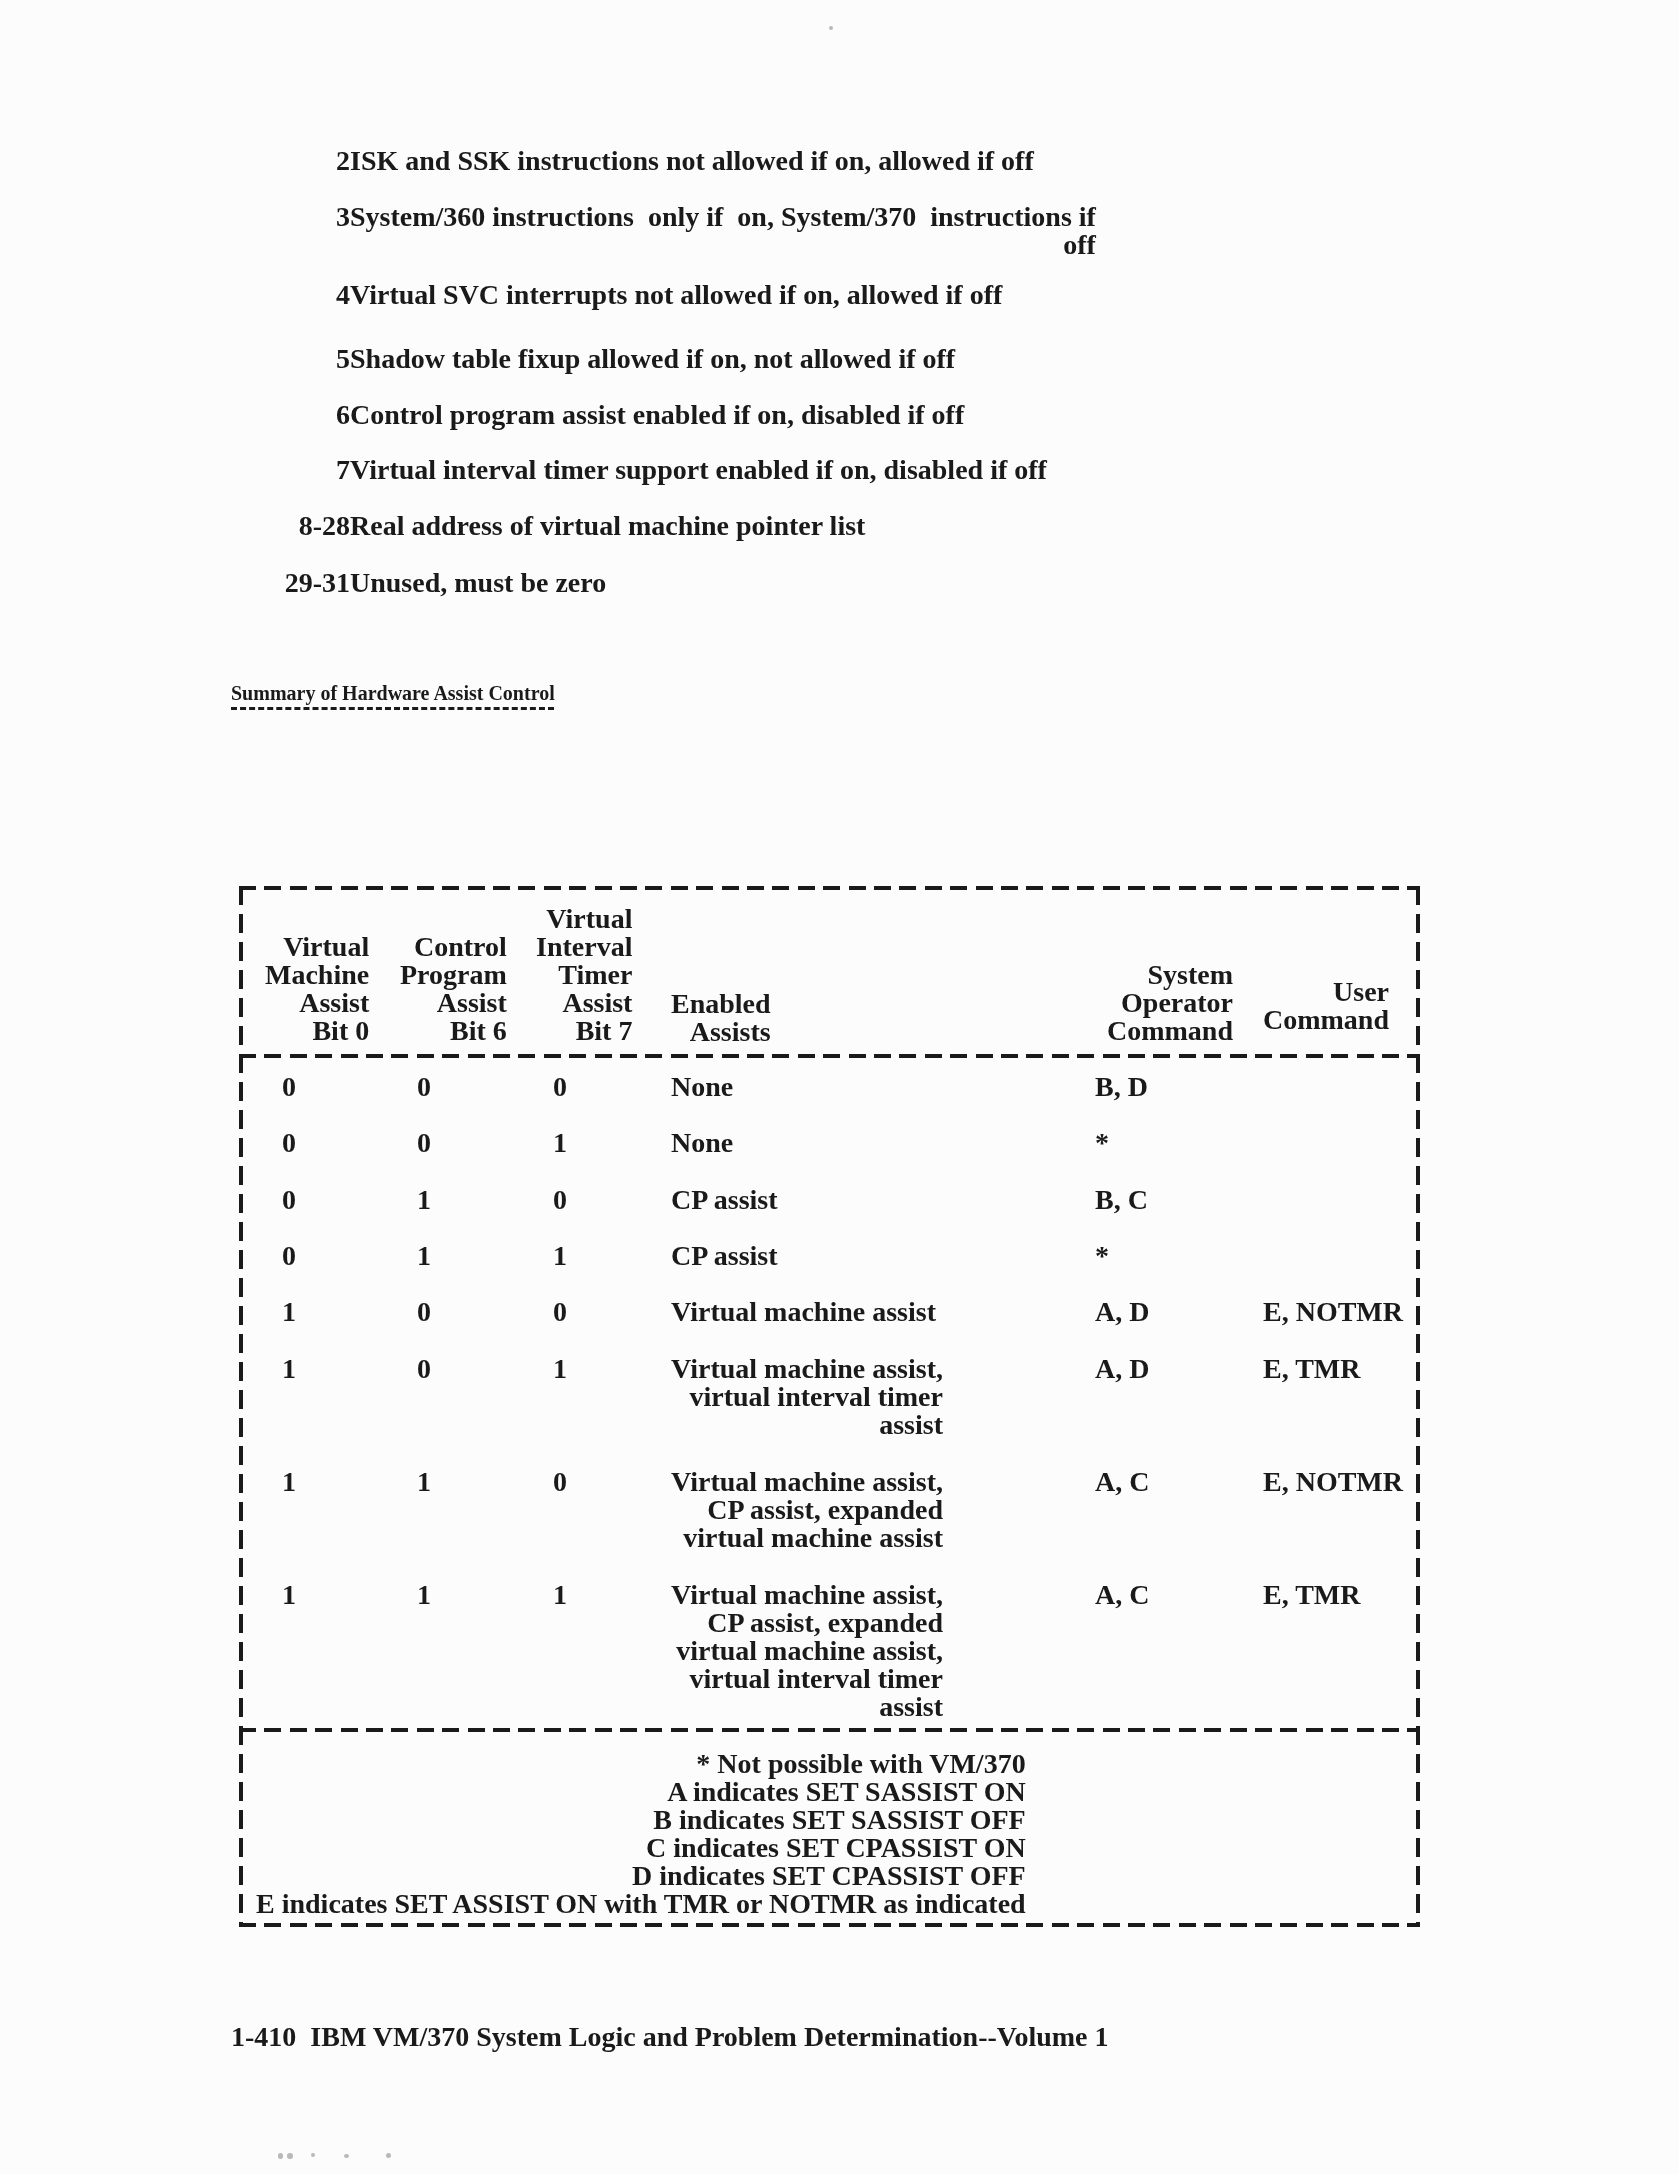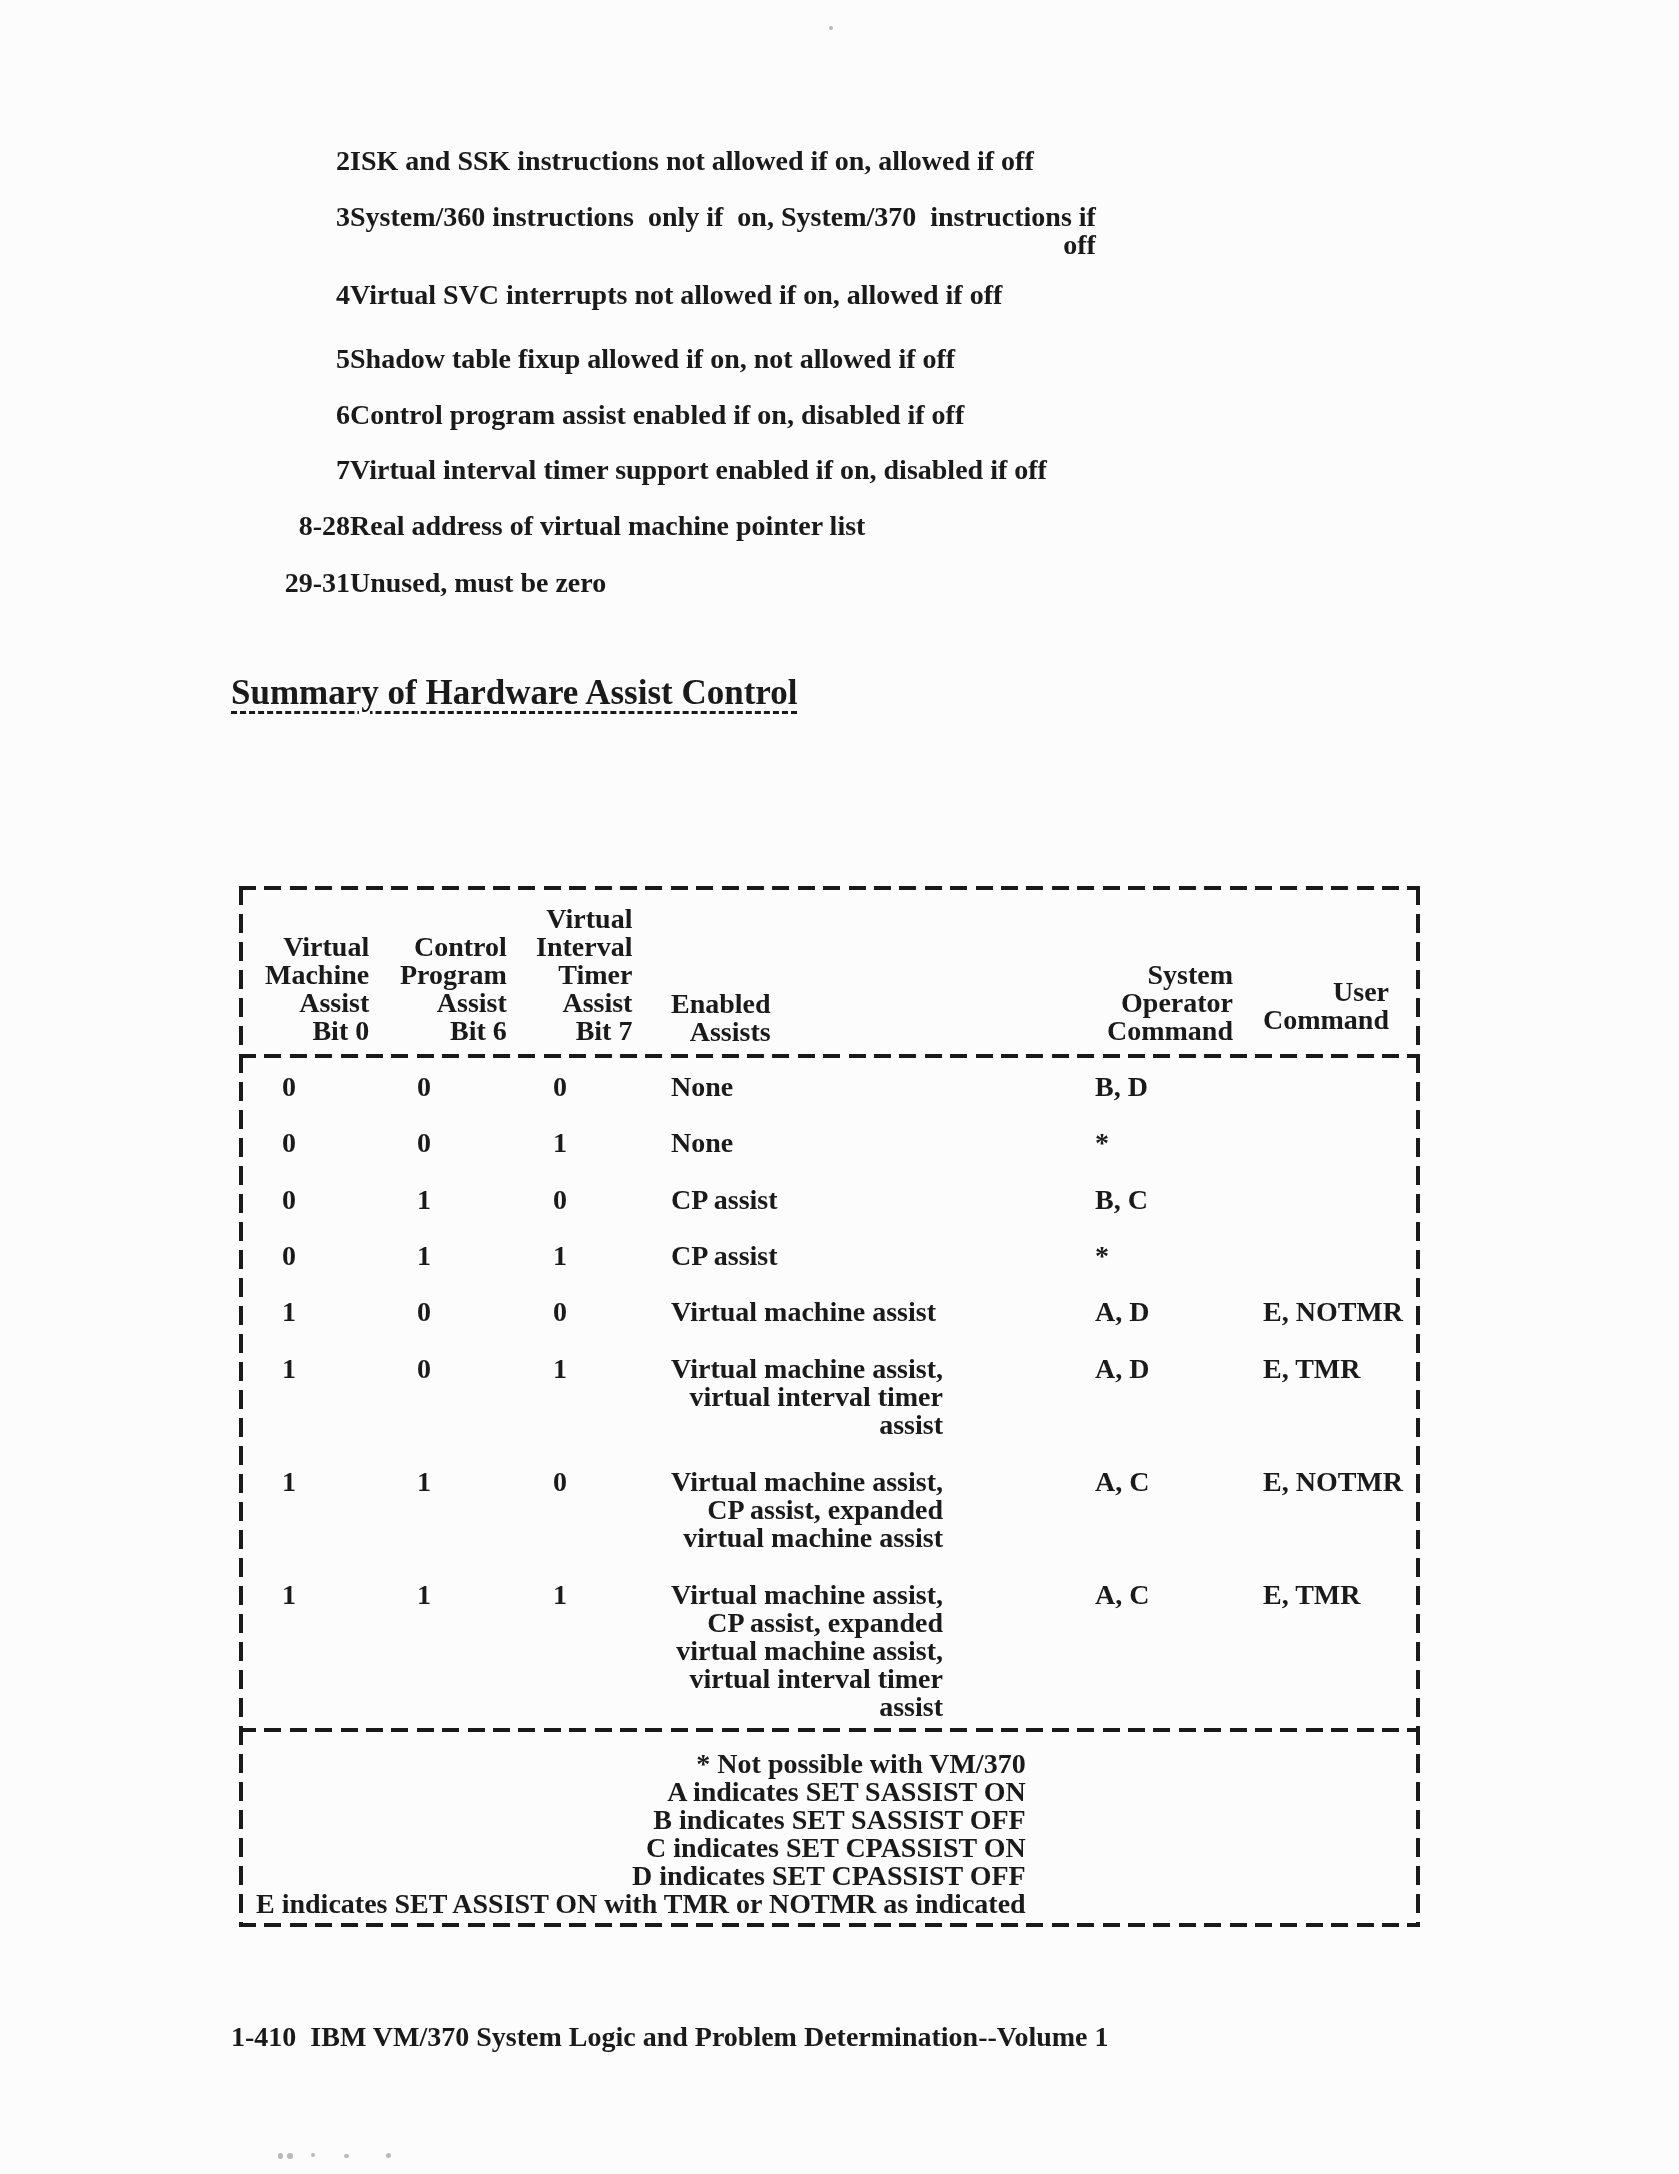--- a/index.html
+++ b/index.html
@@ -19,21 +19,21 @@
     text-align:right;
   }
   .abs{position:absolute;white-space:pre;}
   
   .li{position:absolute;left:231px;}
   .li .num{display:inline-block;width:119px;white-space:pre;vertical-align:top;}
   .li .txt{display:inline-block;white-space:pre;vertical-align:top;}
   
   .heading{
     position:absolute;left:231px;top:679px;
-    font-size:35px;line-height:28px;font-weight:700;margin:0;
+    font-size:20px;line-height:28px;font-weight:700;margin:0;
     text-decoration:underline;
     text-decoration-style:dashed;
     text-decoration-thickness:2.8px;
     text-underline-offset:6.6px;
   }
   
   .intro{position:absolute;left:231px;top:766px;margin:0;white-space:pre;}
   
   .hline{position:absolute;height:3.8px;
     background:repeating-linear-gradient(90deg,var(--ink) 0 17px,transparent 17px 25.4px);}

